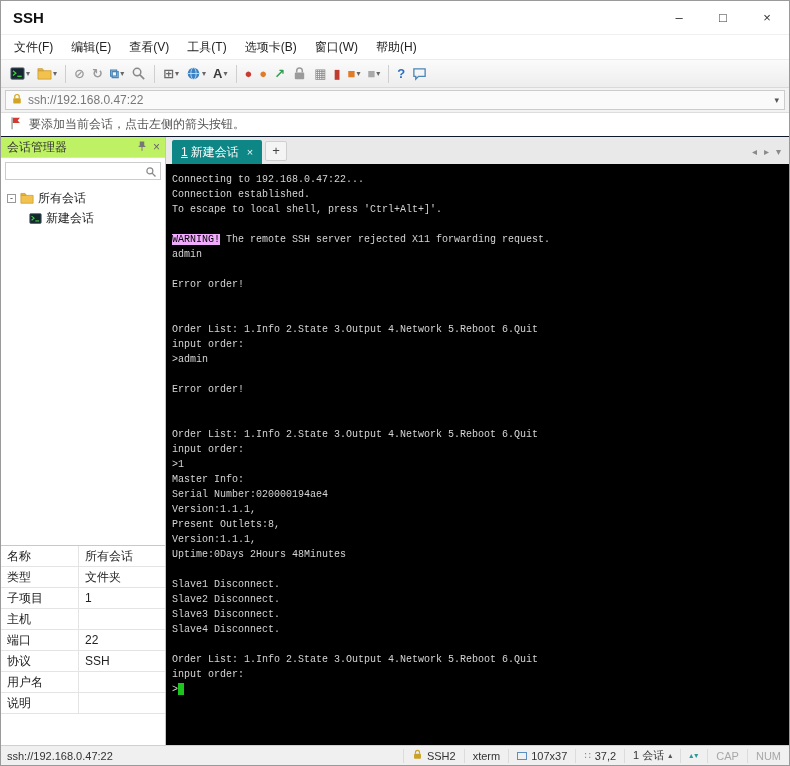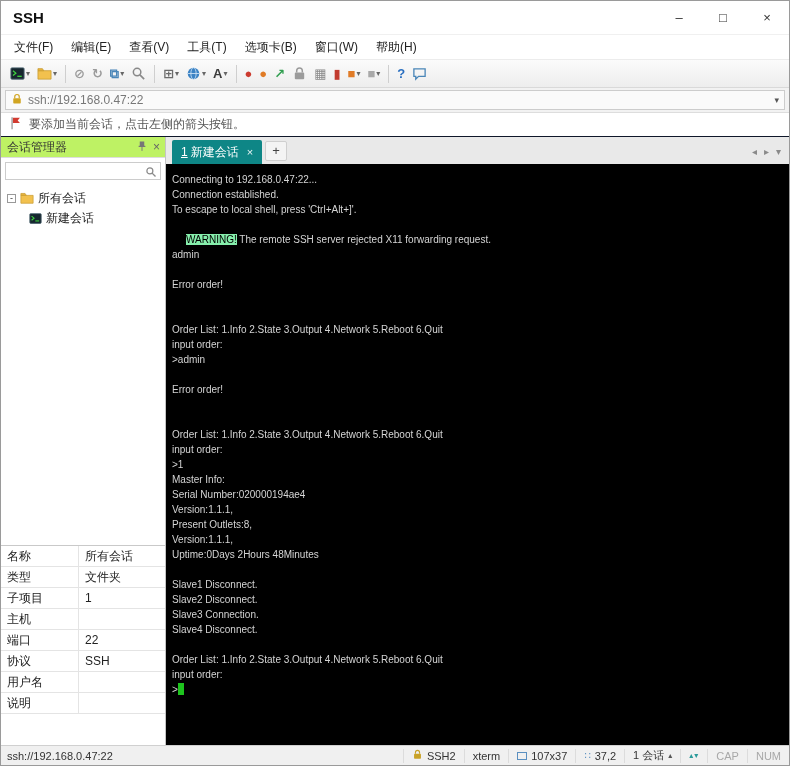--- a/index.html
+++ b/index.html
@@ -51,23 +51,23 @@
   .props-tail { height:31px; }
 
   
   .content { flex:1; display:flex; flex-direction:column; min-width:0; }
   .tabbar { height:27px; background:#e9e9e9; display:flex; align-items:flex-end; padding:3px 4px 0 6px; gap:3px; flex:0 0 auto; }
   .tab { height:24px; background:#0e8686; color:#fff; display:flex; align-items:center; padding:0 9px; font-size:12px; gap:3px; border-radius:2px 2px 0 0; }
   .tab-index { text-decoration:underline; }
   .tab-close { font-size:11px; margin-left:5px; opacity:.9; }
   .tab-new { height:20px; width:22px; background:#f4f4f4; border:1px solid #cfcfcf; text-align:center; line-height:18px; color:#444; font-size:13px; border-radius:2px; margin-bottom:3px; }
   .tab-nav { margin-left:auto; display:flex; gap:7px; align-items:center; color:#8a8a8a; font-size:10px; padding-right:4px; margin-bottom:7px; }
-  .terminal { flex:1; background:#000; padding:8px 2px 4px 6px; font-family:Liberation Sans, sans-serif; font-size:10px; line-height:15px; color:#d4d4d4; overflow:hidden; }
+  .terminal { flex:1; background:#000; padding:8px 2px 4px 6px; font-family:Liberation Mono, monospace; font-size:10px; line-height:15px; color:#d4d4d4; overflow:hidden; }
   .term-line { height:15px; white-space:pre; }
-  .inverse { background:#86efac; color:#000;margin-left:14px; }
+  .inverse { background:#f0abfc; color:#000; }
   .cursor { display:inline-block; width:6px; height:12px; background:#1ec41e; vertical-align:text-bottom; }
 
   
   .statusbar { height:20px; background:#f0f0f0; border-top:1px solid #d0d0d0; display:flex; align-items:center; font-size:11px; color:#333; padding:0 0 0 6px; flex:0 0 auto; }
   .sb-left { flex:1; color:#333; }
   .sb-right { display:flex; align-items:center; height:100%; }
   .sb-item { padding:0 8px; border-left:1px solid #dcdcdc; display:flex; align-items:center; gap:4px; height:14px; }
   .sb-item.dim { color:#a8a8a8; }
   .mini-frame { width:10px; height:8px; border:1px solid #5a8fc0; display:inline-block; }
   .pos-ic { color:#5a8fc0; font-size:10px; }
@@ -345,21 +345,21 @@
           <div class="term-line">&gt;1</div>
           <div class="term-line">Master Info:</div>
           <div class="term-line">Serial Number:020000194ae4</div>
           <div class="term-line">Version:1.1.1,</div>
           <div class="term-line">Present Outlets:8,</div>
           <div class="term-line">Version:1.1.1,</div>
           <div class="term-line">Uptime:0Days 2Hours 48Minutes</div>
           <div class="term-line"></div>
           <div class="term-line">Slave1 Disconnect.</div>
           <div class="term-line">Slave2 Disconnect.</div>
-          <div class="term-line">Slave3 Connection.</div>
+          <div class="term-line">Slave3 Disconnect.</div>
           <div class="term-line">Slave4 Disconnect.</div>
           <div class="term-line"></div>
           <div class="term-line">Order List: 1.Info 2.State 3.Output 4.Network 5.Reboot 6.Quit</div>
           <div class="term-line">input order:</div>
           <div class="term-line">&gt;<span class="cursor"></span></div>
         </div>
     </div>
 
   </div>
 

